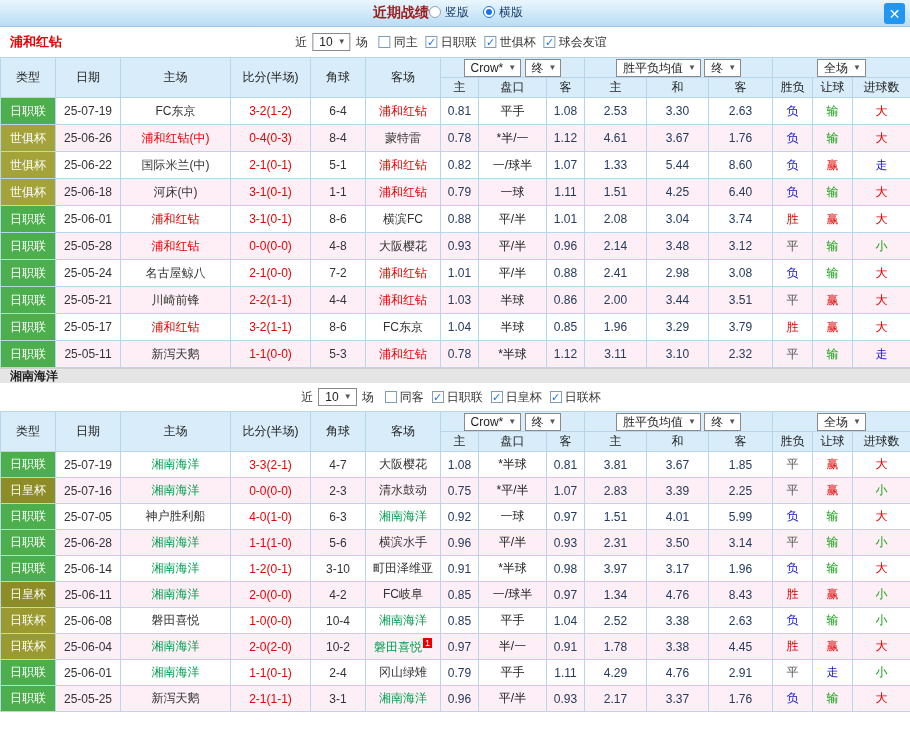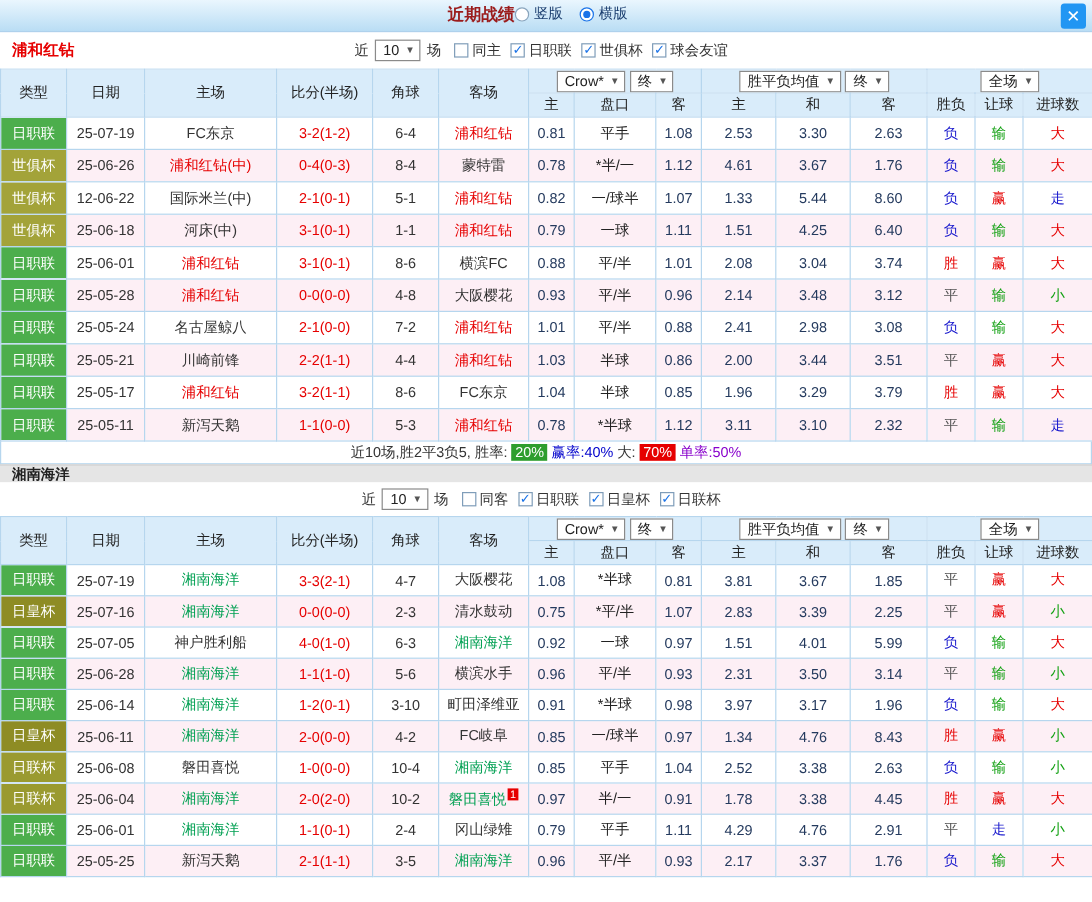--- a/index.html
+++ b/index.html
@@ -194,21 +194,21 @@
           <td class="odds">1.12</td>
           <td class="odds">4.61</td>
           <td class="odds">3.67</td>
           <td class="odds">1.76</td>
           <td class="res" style="color: rgb(20, 20, 204);">负</td>
           <td class="res" style="color: rgb(19, 161, 19);">输</td>
           <td class="res" style="color: rgb(230, 0, 0);">大</td>
         </tr>
         <tr>
           <td class="league" style="background: rgb(163, 163, 57); color: rgb(255, 255, 255);">世俱杯</td>
-          <td class="date">12-06-22</td>
+          <td class="date">25-06-22</td>
           <td class="team">国际米兰(中)</td>
           <td class="score">2-1(0-1)</td>
           <td class="corner">5-1</td>
           <td class="team" style="color: rgb(230, 0, 0);">浦和红钻</td>
           <td class="odds">0.82</td>
           <td class="handicap">一/球半</td>
           <td class="odds">1.07</td>
           <td class="odds">1.33</td>
           <td class="odds">5.44</td>
           <td class="odds">8.60</td>
@@ -330,30 +330,20 @@
           <td class="odds">1.12</td>
           <td class="odds">3.11</td>
           <td class="odds">3.10</td>
           <td class="odds">2.32</td>
           <td class="res" style="color: rgb(85, 85, 85);">平</td>
           <td class="res" style="color: rgb(19, 161, 19);">输</td>
           <td class="res" style="color: rgb(20, 20, 204);">走</td>
         </tr>
       </tbody>
   </table>
-  <div class="summary-row">
-      <span style="color: rgb(51, 51, 51);">近10场,胜2平3负5, 胜率: </span>
-      <span class="pct-badge" style="color: rgb(255, 255, 255); background: rgb(46, 158, 46);">20%</span>
-      <span style="color: rgb(51, 51, 51);"> </span>
-      <span style="color: rgb(0, 0, 204);">赢率:40%</span>
-      <span style="color: rgb(51, 51, 51);"> 大: </span>
-      <span class="pct-badge" style="color: rgb(255, 255, 255); background: rgb(230, 0, 0);">70%</span>
-      <span style="color: rgb(51, 51, 51);"> </span>
-      <span style="color: rgb(136, 0, 204);">单率:50%</span>
-    </div>
 </div>
 
 <div>
   <div class="gray-bar">
     <span class="team-title" style="color:#222222">湘南海洋</span>
   </div>
   <div class="filter-row2">
     <div class="filters">
       <span class="flabel">近</span>
       <span class="dd">
@@ -598,21 +588,21 @@
           <td class="odds">2.91</td>
           <td class="res" style="color: rgb(85, 85, 85);">平</td>
           <td class="res" style="color: rgb(20, 20, 204);">走</td>
           <td class="res" style="color: rgb(19, 161, 19);">小</td>
         </tr>
         <tr class="alt">
           <td class="league" style="background: rgb(76, 174, 76); color: rgb(255, 255, 255);">日职联</td>
           <td class="date">25-05-25</td>
           <td class="team">新泻天鹅</td>
           <td class="score">2-1(1-1)</td>
-          <td class="corner">3-5</td>
+          <td class="corner">3-1</td>
           <td class="team" style="color: rgb(0, 160, 82);">湘南海洋</td>
           <td class="odds">0.96</td>
           <td class="handicap">平/半</td>
           <td class="odds">0.93</td>
           <td class="odds">2.17</td>
           <td class="odds">3.37</td>
           <td class="odds">1.76</td>
           <td class="res" style="color: rgb(20, 20, 204);">负</td>
           <td class="res" style="color: rgb(19, 161, 19);">输</td>
           <td class="res" style="color: rgb(230, 0, 0);">大</td>

